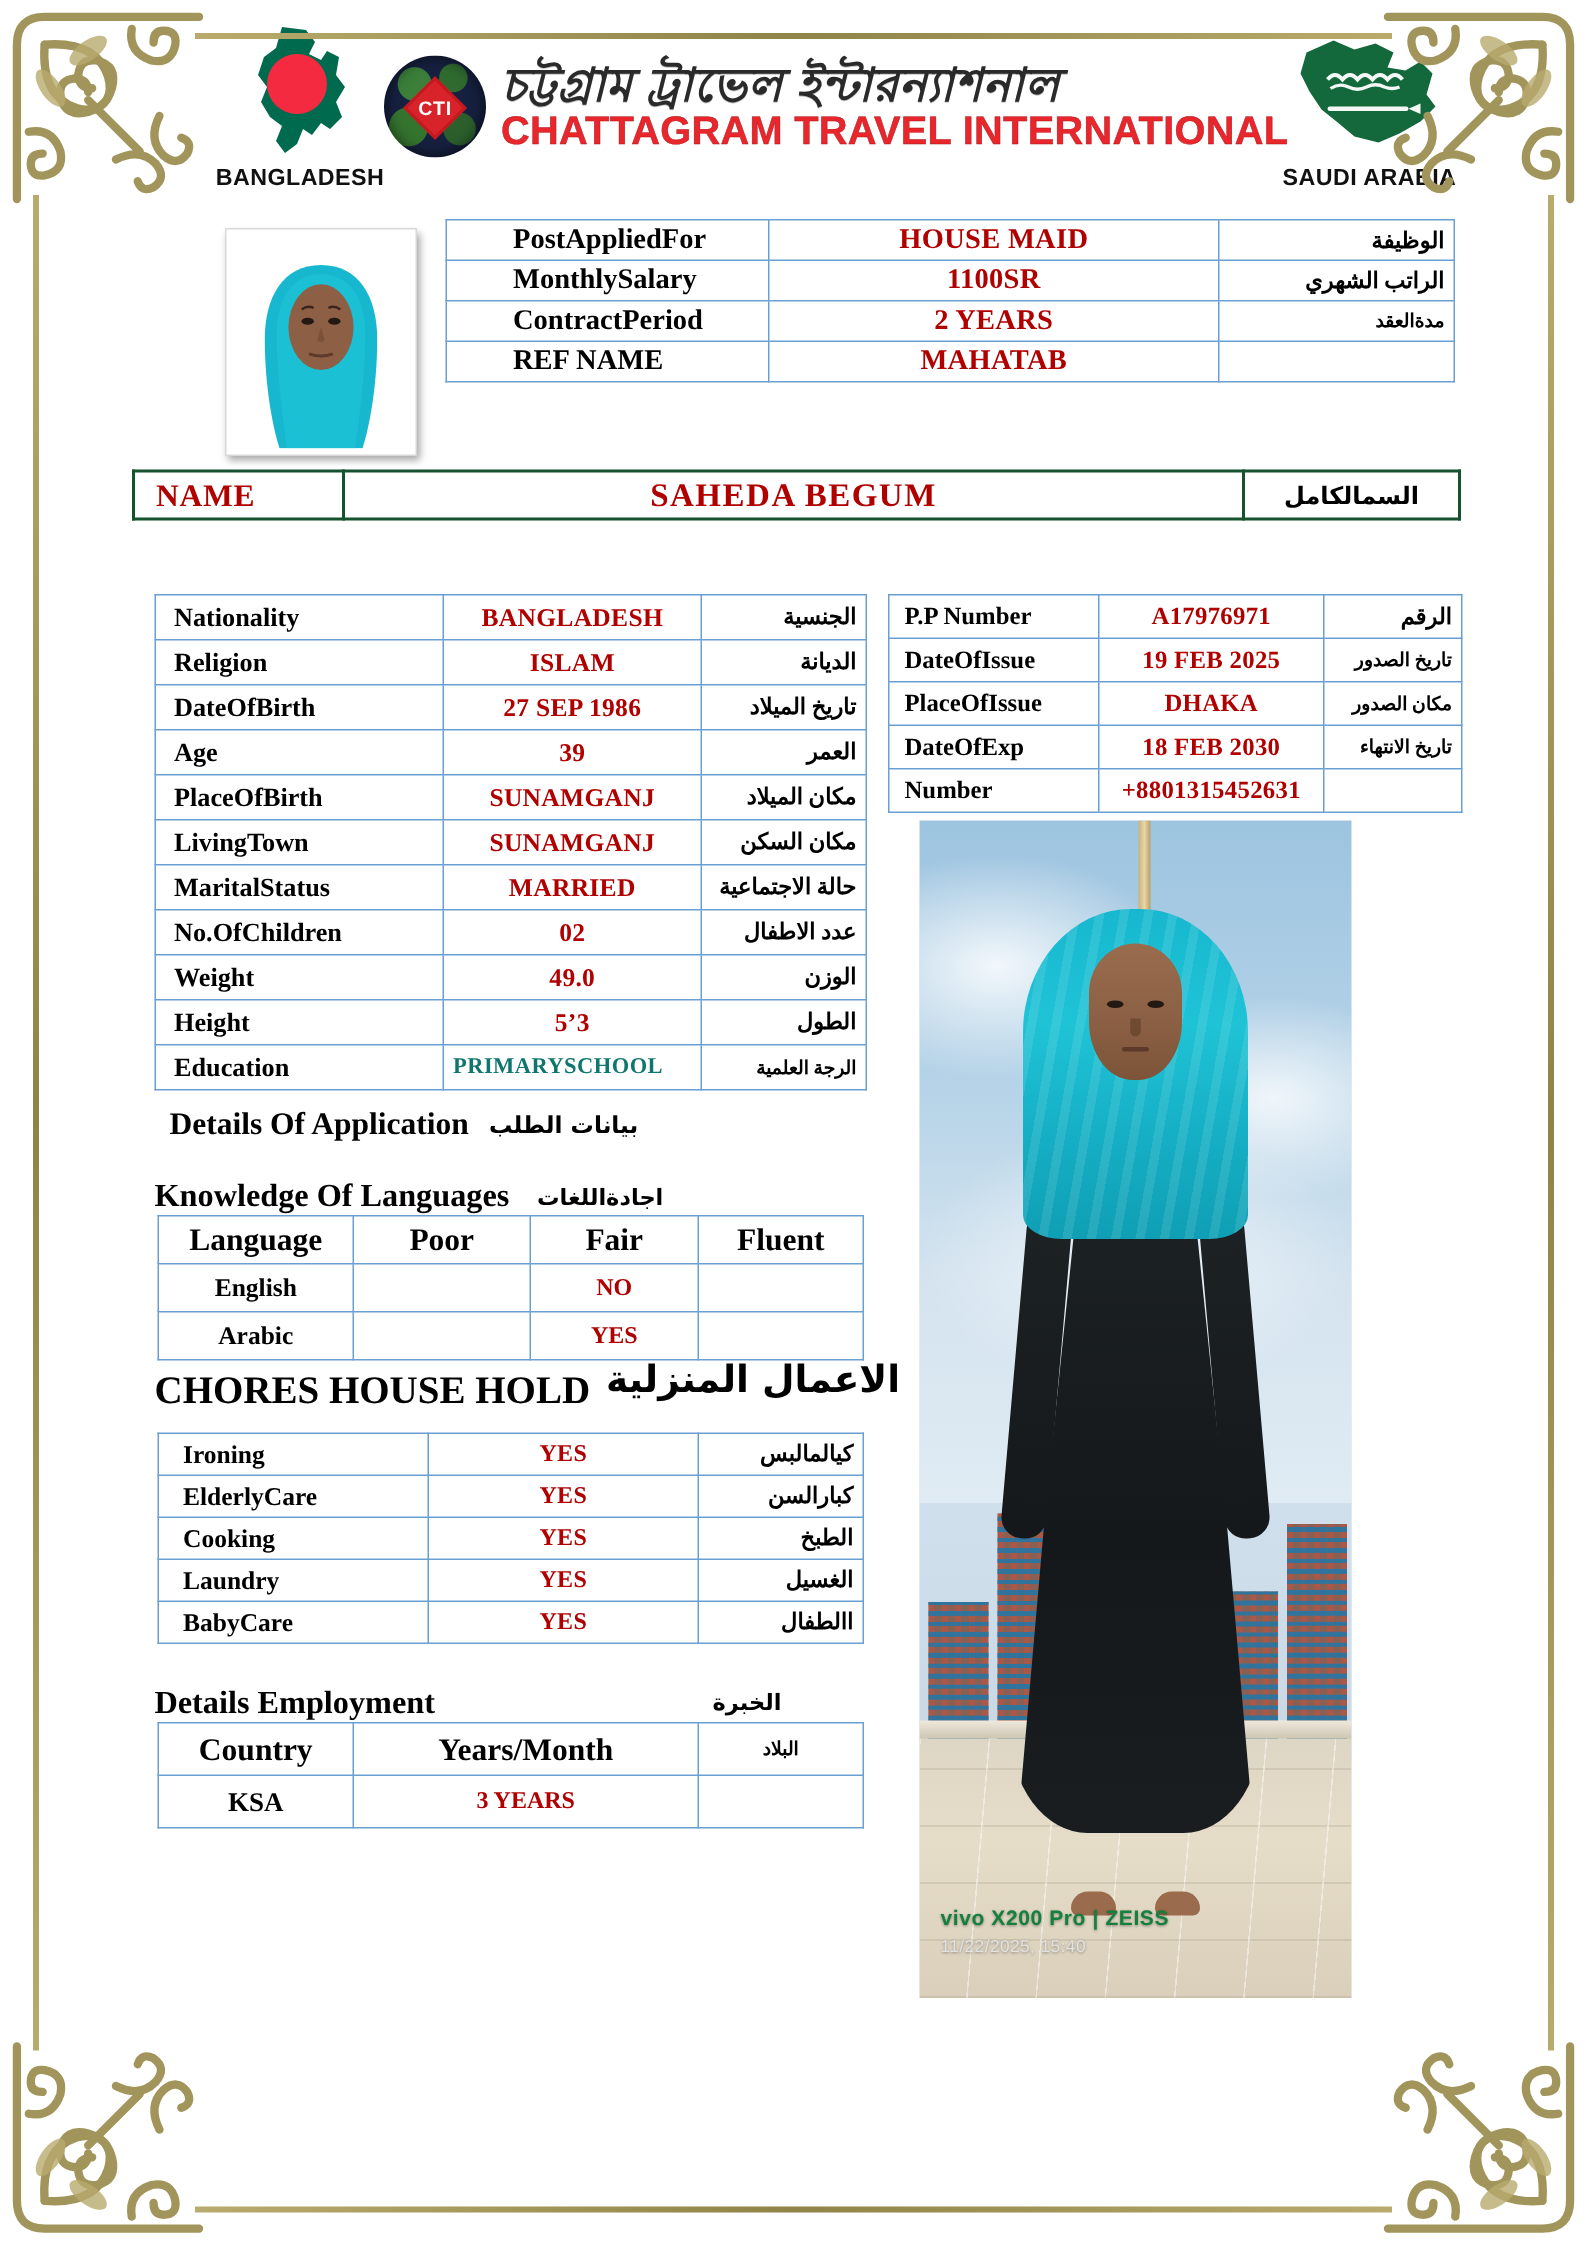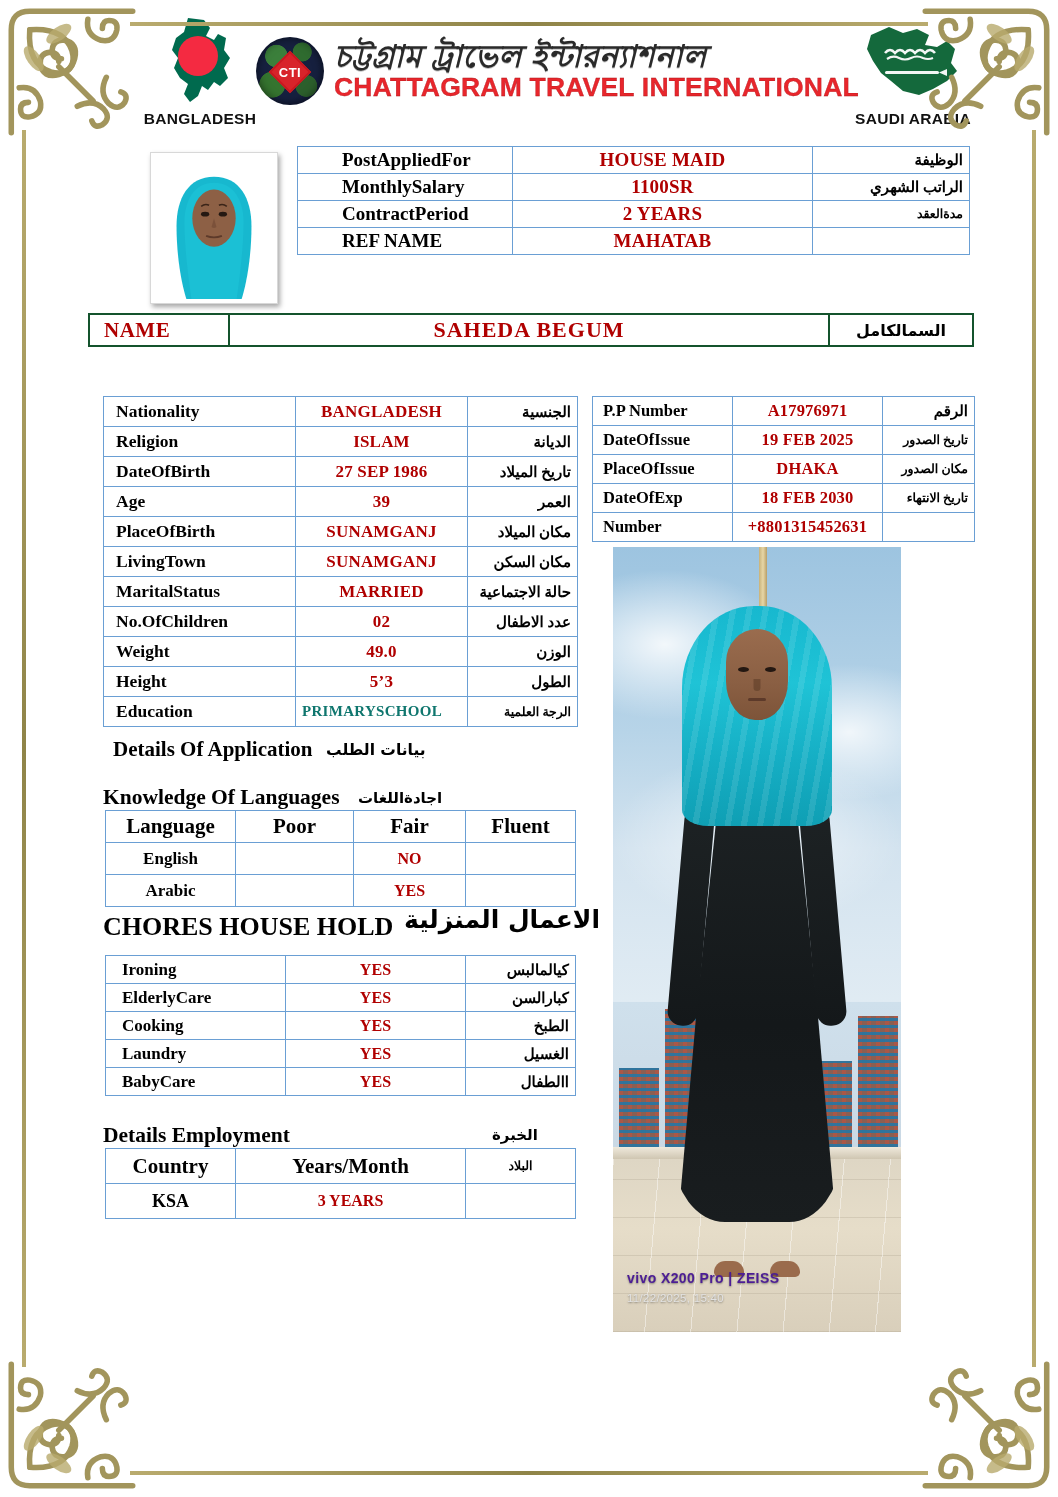--- a/index.html
+++ b/index.html
@@ -147,21 +147,21 @@
   #sec-languages { left:103px; top:785px;  font-size:21.5px; }
   #sec-chores    { left:103px; top:912px;  font-size:26px; }
   #sec-prev      { left:103px; top:1123px; font-size:21.5px; }
   .sec-ar {
     font-family:"DejaVu Sans", sans-serif; direction:rtl;
     font-weight:bold; color:#000;
   }
   #sec-details-ar   { position:absolute; left:326px; top:741px;  font-size:15.5px; }
   #sec-languages-ar { position:absolute; left:358px; top:789px;  font-size:15px; }
   #sec-chores-ar    { position:absolute; left:404px; top:905px;  font-size:25px; }
-  #sec-prev-ar      { position:absolute; left:492px; top:1126px; font-size:15px; }
+  #sec-prev-ar      { position:absolute; left:475px; top:1126px; font-size:15px; }
 
   
   #lang-table { position:absolute; left:105px; top:810px; width:470px; }
   #lang-table td { height:32px; text-align:center; }
   #lang-table .hdr { font-weight:bold; font-size:21px; color:#000; }
   #lang-table .cell-lang { font-weight:bold; font-size:17px; color:#000; }
   #lang-table .cell-val { font-weight:bold; font-size:16px; color:#b00000; }
 
   
   #chores-table { position:absolute; left:105px; top:955px; width:470px; }
@@ -262,21 +262,21 @@
     position:absolute; bottom:0; width:30px; height:16px; border-radius:14px 14px 6px 6px;
     background:#9a6b4c;
   }
   #body-photo .foot.l { left:2px; }
   #body-photo .foot.r { right:2px; }
   #body-photo .pole {
     position:absolute; left:52%; top:0; width:8px; height:14%;
     background:linear-gradient(90deg,#c8b27a,#e7d6a6,#b79e68);
   }
   .watermark {
-    position:absolute; left:14px; color:#4c1d95;
+    position:absolute; left:14px; color:#15803d;
     font-family:"Liberation Sans", sans-serif; text-shadow:0 1px 2px rgba(0,0,0,.4);
   }
   #wm-brand { bottom:46px; font-size:14px; font-weight:bold; letter-spacing:.4px; }
   #wm-time  { bottom:28px; font-size:11.5px; letter-spacing:.3px; color:#e2e2e2; }
 </style>
 </head>
 <body>
 
 <div id="ornate-border">
   <svg class="corner-orn corner-tl" viewBox="0 0 100 100">

